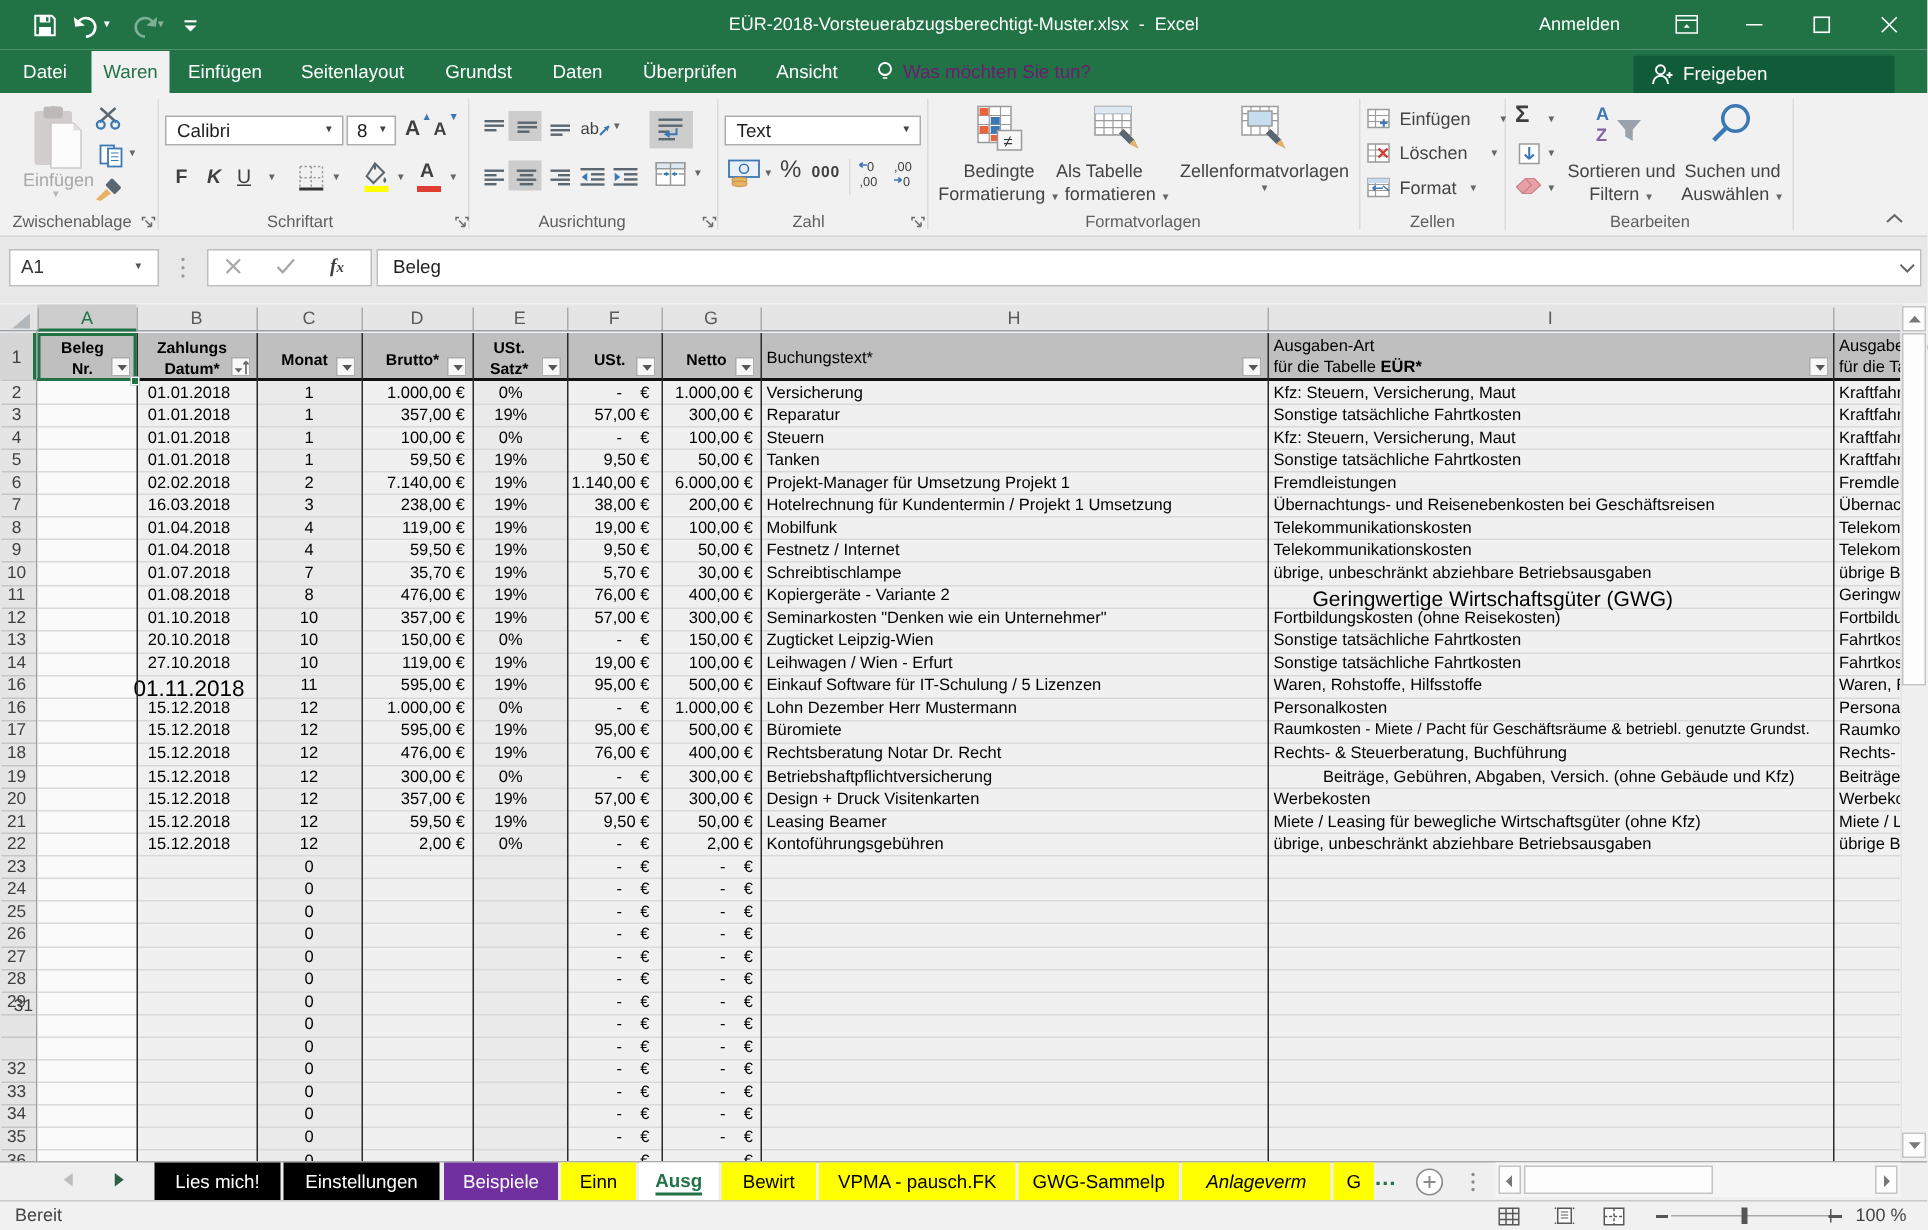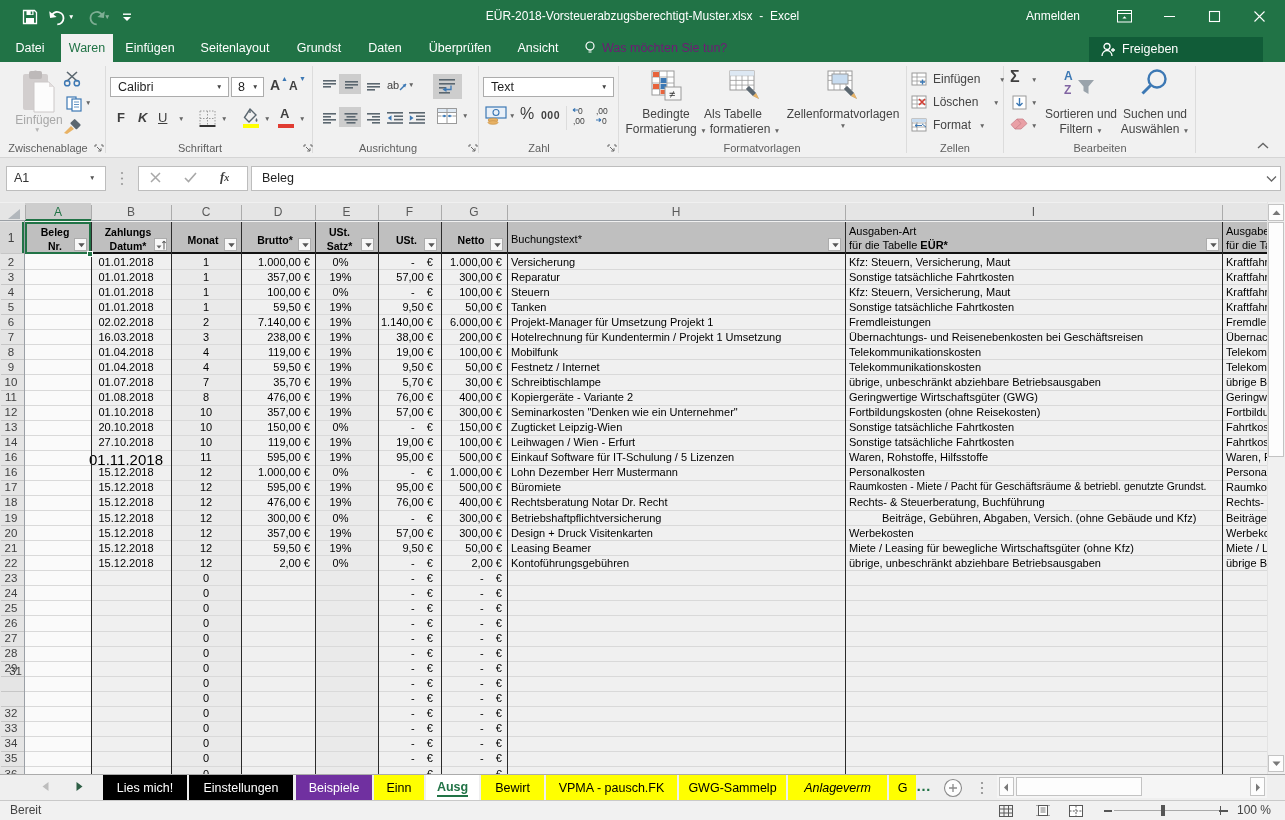--- a/index.html
+++ b/index.html
@@ -623,21 +623,21 @@
 <div class="tx" style="left:511px;top:173.98px;width:330px;overflow:hidden;color:#000;font-size:11px;">Schreibtischlampe</div>
 <div class="tx" style="left:849px;top:173.98px;width:369px;overflow:hidden;color:#000;font-size:11px;">übrige, unbeschränkt abziehbare Betriebsausgaben</div>
 <div class="tx" style="left:1226px;top:173.98px;width:41px;overflow:hidden;color:#000;font-size:11px;">übrige Betriebsausgaben</div>
 <div class="tx" style="left:89px;top:189.04px;width:74px;text-align:center;color:#000;font-size:11px;">01.08.2018</div>
 <div class="tx" style="left:171px;top:189.04px;width:70px;text-align:center;color:#000;font-size:11px;">8</div>
 <div class="tx" style="left:241px;top:189.04px;width:69px;text-align:right;color:#000;font-size:11px;">476,00 €</div>
 <div class="tx" style="left:315px;top:189.04px;width:51px;text-align:center;color:#000;font-size:11px;">19%</div>
 <div class="tx" style="left:378px;top:189.04px;width:55px;text-align:right;color:#000;font-size:11px;">76,00 €</div>
 <div class="tx" style="left:441px;top:189.04px;width:61px;text-align:right;color:#000;font-size:11px;">400,00 €</div>
 <div class="tx" style="left:511px;top:189.04px;width:330px;overflow:hidden;color:#000;font-size:11px;">Kopiergeräte - Variante 2</div>
-<div class="tx" style="left:849px;top:189.04px;width:369px;overflow:hidden;color:#000;font-size:11px;">Geringwertige Wirtschaftsgüter (GWG)</div>
+<div class="tx" style="left:875px;top:189.04px;width:369px;overflow:hidden;color:#000;font-size:14px;">Geringwertige Wirtschaftsgüter (GWG)</div>
 <div class="tx" style="left:1226px;top:189.04px;width:41px;overflow:hidden;color:#000;font-size:11px;">Geringwertige Wirtschaftsg.</div>
 <div class="tx" style="left:89px;top:204.10px;width:74px;text-align:center;color:#000;font-size:11px;">01.10.2018</div>
 <div class="tx" style="left:171px;top:204.10px;width:70px;text-align:center;color:#000;font-size:11px;">10</div>
 <div class="tx" style="left:241px;top:204.10px;width:69px;text-align:right;color:#000;font-size:11px;">357,00 €</div>
 <div class="tx" style="left:315px;top:204.10px;width:51px;text-align:center;color:#000;font-size:11px;">19%</div>
 <div class="tx" style="left:378px;top:204.10px;width:55px;text-align:right;color:#000;font-size:11px;">57,00 €</div>
 <div class="tx" style="left:441px;top:204.10px;width:61px;text-align:right;color:#000;font-size:11px;">300,00 €</div>
 <div class="tx" style="left:511px;top:204.10px;width:330px;overflow:hidden;color:#000;font-size:11px;">Seminarkosten "Denken wie ein Unternehmer"</div>
 <div class="tx" style="left:849px;top:204.10px;width:369px;overflow:hidden;color:#000;font-size:11px;">Fortbildungskosten (ohne Reisekosten)</div>
 <div class="tx" style="left:1226px;top:204.10px;width:41px;overflow:hidden;color:#000;font-size:11px;">Fortbildungskosten</div>

